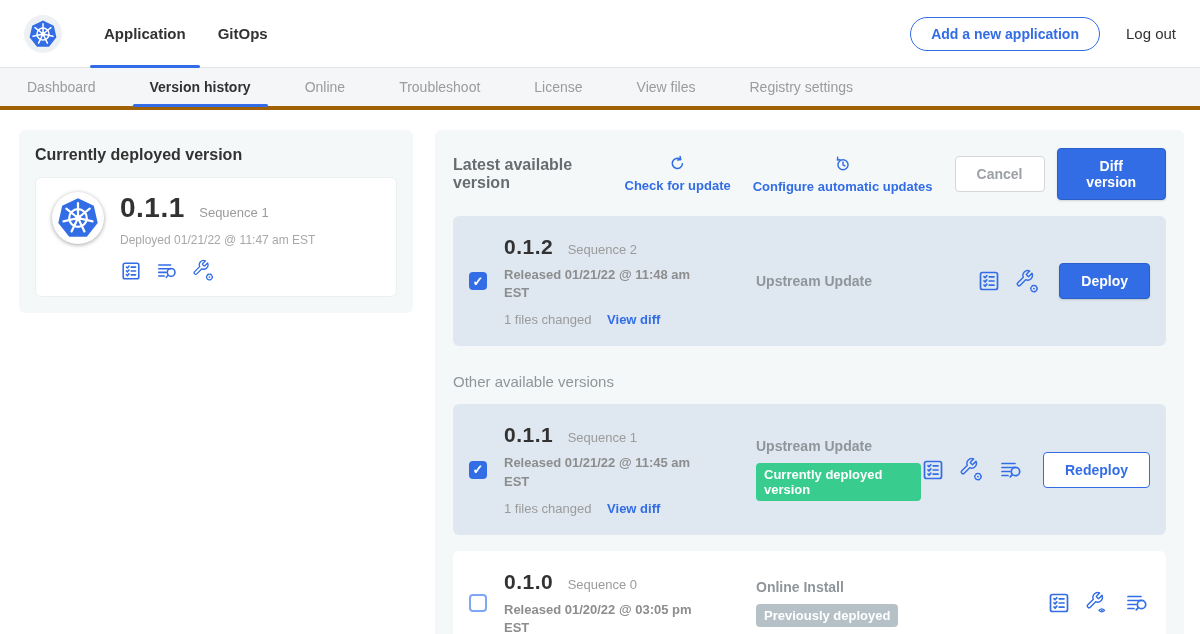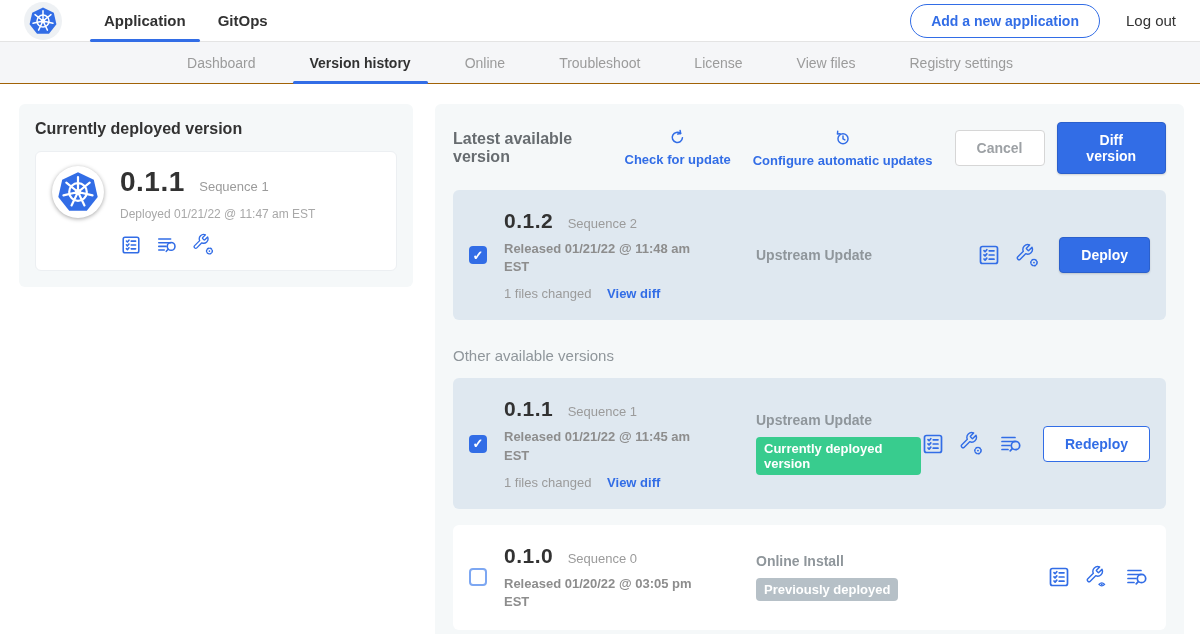--- a/index.html
+++ b/index.html
@@ -1,30 +1,30 @@
 <!DOCTYPE html>
 <html><head>
 <meta charset="utf-8">
 <style>
   * { margin:0; padding:0; box-sizing:border-box; }
   body { font-family:"Liberation Sans", sans-serif; background:#fff; color:#323232; }
   .screen { width:1200px; height:634px; overflow:hidden; background:#fff; position:relative; }
 
   
-  .header { height:42px; display:flex; align-items:center; padding:0 24px 0 24px; background:#fff; border-bottom:1px solid #e4e4e4; }
+  .header { height:68px; display:flex; align-items:center; padding:0 24px 0 24px; background:#fff; border-bottom:1px solid #e4e4e4; }
   .brand-circle { width:38px; height:38px; border-radius:50%; background:#eef1f4; display:flex; align-items:center; justify-content:center; flex:0 0 auto; }
   .header-tabs { display:flex; height:100%; margin-left:26px; }
   .htab { position:relative; display:flex; align-items:center; padding:0 16px; font-size:15px; font-weight:bold; color:#323232; cursor:pointer; }
   .htab.active:after { content:""; position:absolute; left:2px; right:2px; bottom:-1px; height:3px; background:#326de6; border-radius:2px; }
   .header-spacer { flex:1; }
   .add-app-btn { height:34px; padding:0 20px; border:1px solid #326de6; border-radius:17px; background:#fff; color:#326de6; font-size:14px; font-weight:bold; font-family:inherit; cursor:pointer; }
   .logout { margin-left:26px; font-size:15px; color:#323232; cursor:pointer; }
 
   
-  .subnav { height:42px; background:#f5f6f8; border-bottom:1px solid #a16207; display:flex; justify-content:center; }
+  .subnav { height:42px; background:#f5f6f8; border-bottom:4px solid #a16207; display:flex; }
   .snav-item { position:relative; display:flex; align-items:center; padding:0 27px; font-size:14px; color:#9b9b9b; cursor:pointer; }
   .snav-item.active { color:#323232; font-weight:bold; }
   .snav-item.active:after { content:""; position:absolute; left:10px; right:10px; bottom:-1px; height:3px; background:#326de6; border-radius:2px; }
 
   
   .main { display:flex; align-items:flex-start; gap:22px; padding:20px 16px 18px 19px; }
   .panel { background:#f5f8f9; border-radius:6px; }
   .panel-left { width:394px; flex:0 0 auto; padding:16px; }
   .panel-right { flex:1; padding:18px 18px 18px 18px; }
 

